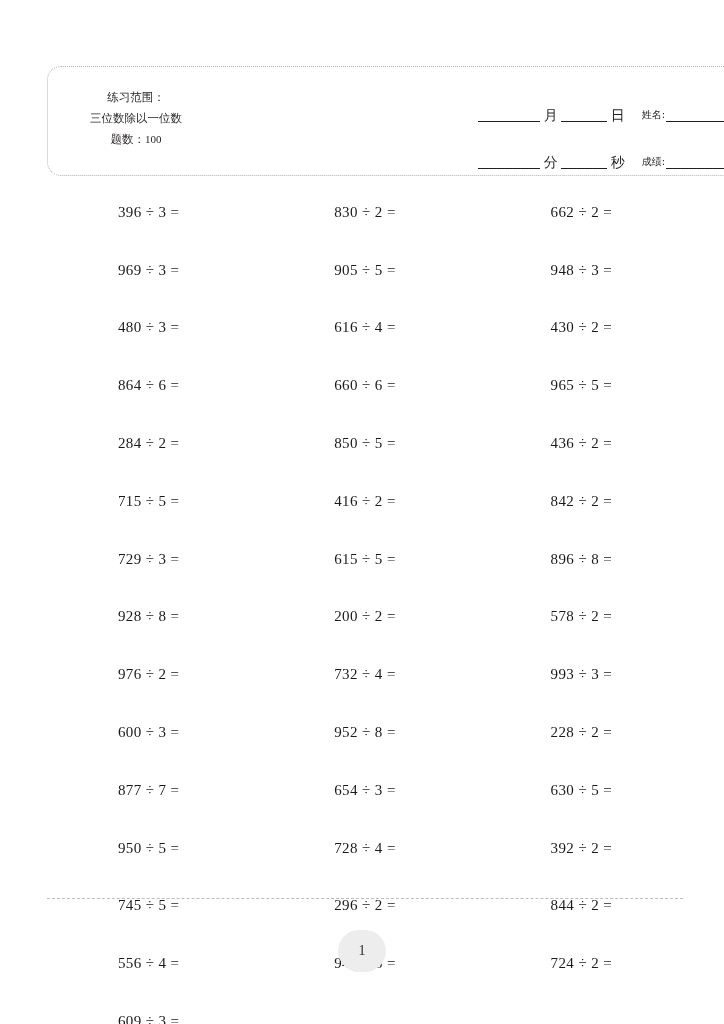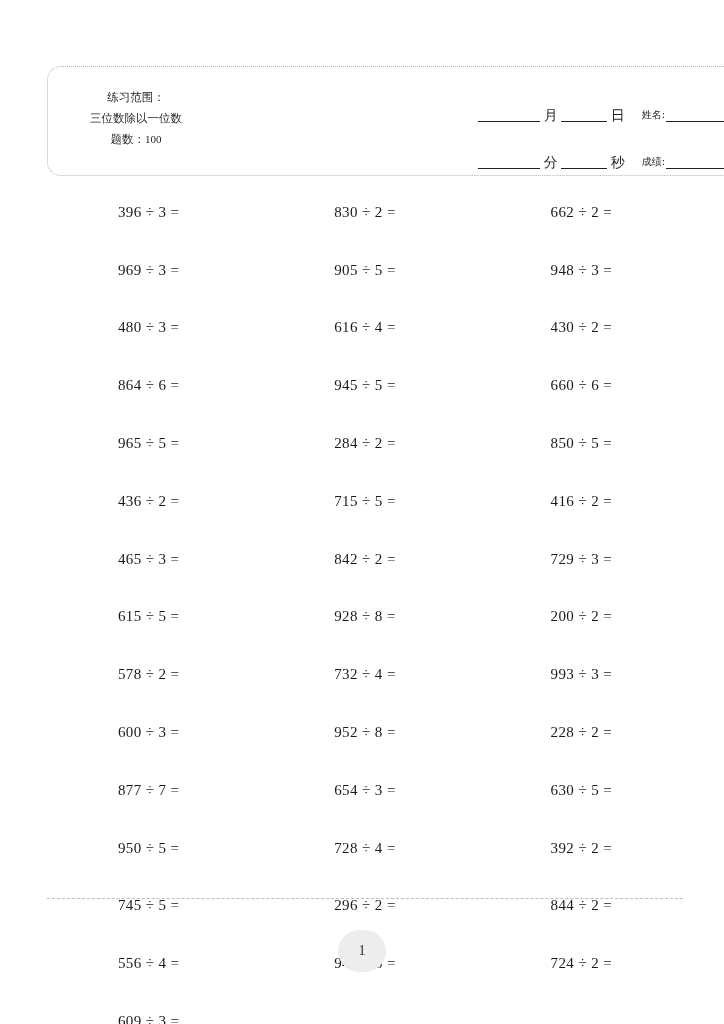--- a/index.html
+++ b/index.html
@@ -198,23 +198,20 @@
     <div class="problem">
       <span class="expr">616 ÷ 4 =</span>
     </div>
     <div class="problem">
       <span class="expr">430 ÷ 2 =</span>
     </div>
     <div class="problem">
       <span class="expr">864 ÷ 6 =</span>
     </div>
     <div class="problem">
-      <span class="expr">945 ÷ 5 =</span>
-    </div>
-    <div class="problem">
       <span class="expr">660 ÷ 6 =</span>
     </div>
     <div class="problem">
       <span class="expr">965 ÷ 5 =</span>
     </div>
     <div class="problem">
       <span class="expr">284 ÷ 2 =</span>
     </div>
     <div class="problem">
       <span class="expr">850 ÷ 5 =</span>
@@ -222,39 +219,42 @@
     <div class="problem">
       <span class="expr">436 ÷ 2 =</span>
     </div>
     <div class="problem">
       <span class="expr">715 ÷ 5 =</span>
     </div>
     <div class="problem">
       <span class="expr">416 ÷ 2 =</span>
     </div>
     <div class="problem">
-      <span class="expr">465 ÷ 3 =</span>
-    </div>
-    <div class="problem">
       <span class="expr">842 ÷ 2 =</span>
     </div>
     <div class="problem">
       <span class="expr">729 ÷ 3 =</span>
     </div>
     <div class="problem">
       <span class="expr">615 ÷ 5 =</span>
     </div>
     <div class="problem">
+      <span class="expr">896 ÷ 8 =</span>
+    </div>
+    <div class="problem">
       <span class="expr">928 ÷ 8 =</span>
     </div>
     <div class="problem">
       <span class="expr">200 ÷ 2 =</span>
     </div>
     <div class="problem">
       <span class="expr">578 ÷ 2 =</span>
+    </div>
+    <div class="problem">
+      <span class="expr">976 ÷ 2 =</span>
     </div>
     <div class="problem">
       <span class="expr">732 ÷ 4 =</span>
     </div>
     <div class="problem">
       <span class="expr">993 ÷ 3 =</span>
     </div>
     <div class="problem">
       <span class="expr">600 ÷ 3 =</span>
     </div>

